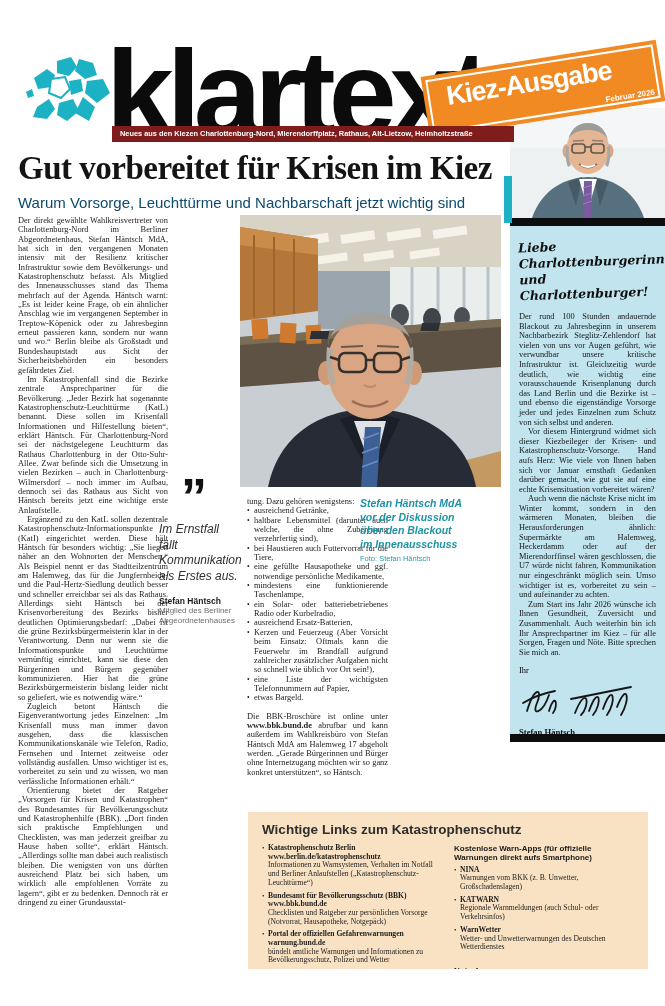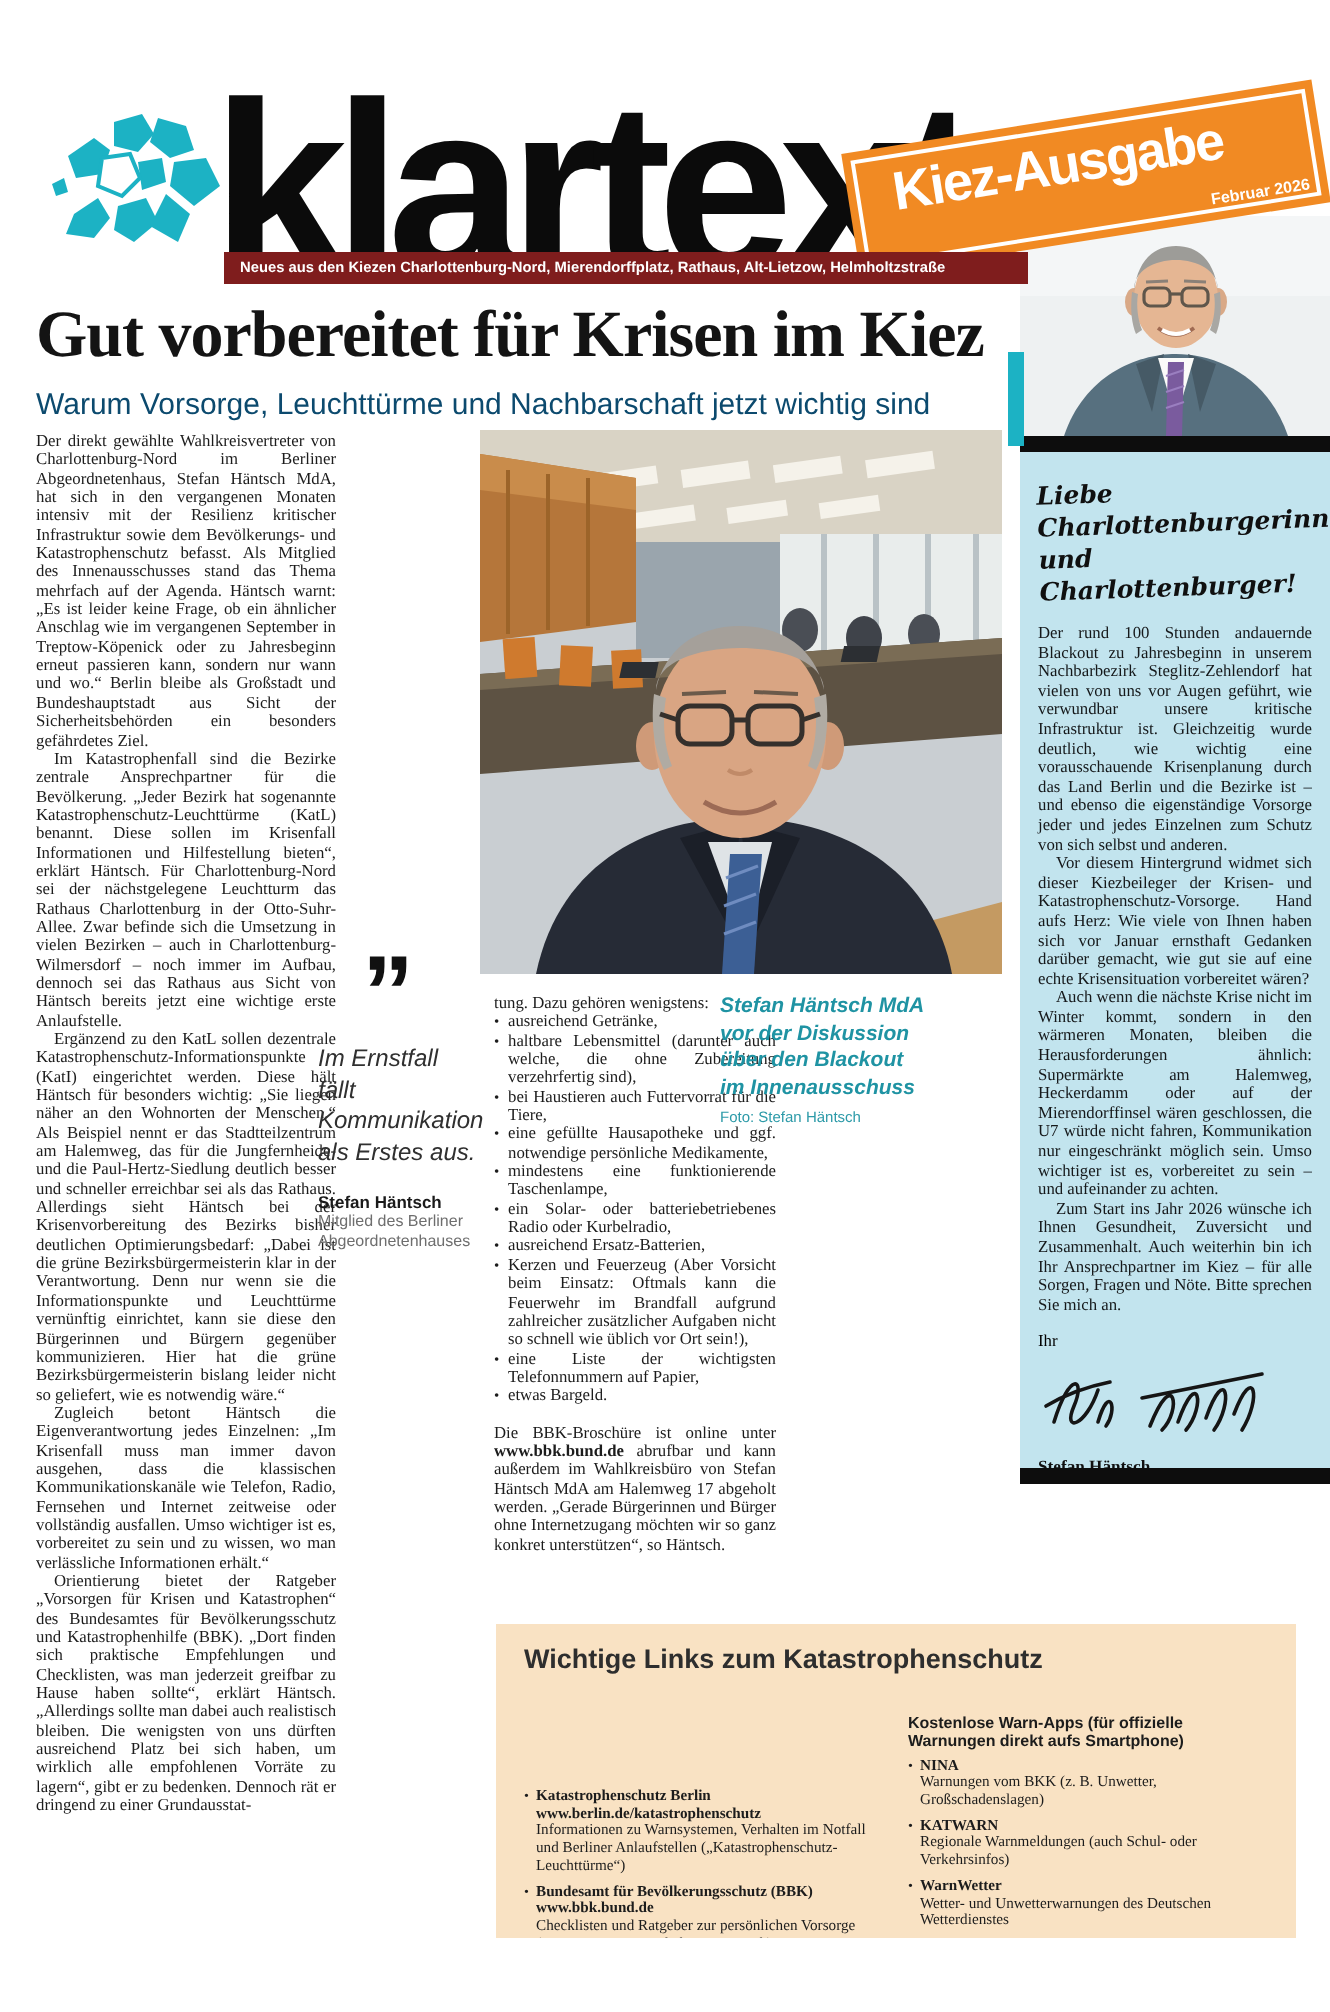--- a/index.html
+++ b/index.html
@@ -70,23 +70,23 @@
   .sb-text p{margin:0;font-family:"Liberation Serif",serif;font-size:8.4px;line-height:9.6px;
              text-align:justify;color:#15181a;}
   .sb-text p + p{text-indent:9px;}
   .sb-closing{margin-top:9px;font-family:"Liberation Serif",serif;font-size:8.4px;}
   .sb-signature{margin:2px 0 2px 0;}
   .sb-name{font-family:"Liberation Serif",serif;font-weight:bold;font-size:8.6px;color:#101010;}
 
   
   .links-box{left:248px;top:812px;width:400px;height:157px;background:#f9e2c3;
              box-sizing:border-box;padding:10px 14px;overflow:hidden;}
-  .lb-title{font-weight:bold;font-size:13.5px;color:#2e2e2e;margin-bottom:20px;}
+  .lb-title{font-weight:bold;font-size:13.5px;color:#2e2e2e;margin-bottom:7px;}
   .lb-cols{display:flex;gap:12px;}
-  .lb-left{width:180px;margin-top:37px;}
+  .lb-left{width:180px;}
   .lb-right{width:178px;}
   .lb-entry{margin-bottom:4px;font-family:"Liberation Serif",serif;font-size:7.6px;
             line-height:8.7px;color:#1c1c1c;}
   .lb-name{font-weight:bold;position:relative;padding-left:6px;}
   .lb-name::before{content:"\2022";position:absolute;left:0;top:0;font-size:7px;font-weight:normal;}
   .lb-url{font-weight:bold;padding-left:6px;}
   .lb-desc{padding-left:6px;}
   .lb-apps-header{font-weight:bold;font-size:8px;line-height:9.3px;color:#1c1c1c;
                   font-family:"Liberation Sans",sans-serif;margin-bottom:3px;}
   .lb-emergency{margin-top:14px;}

